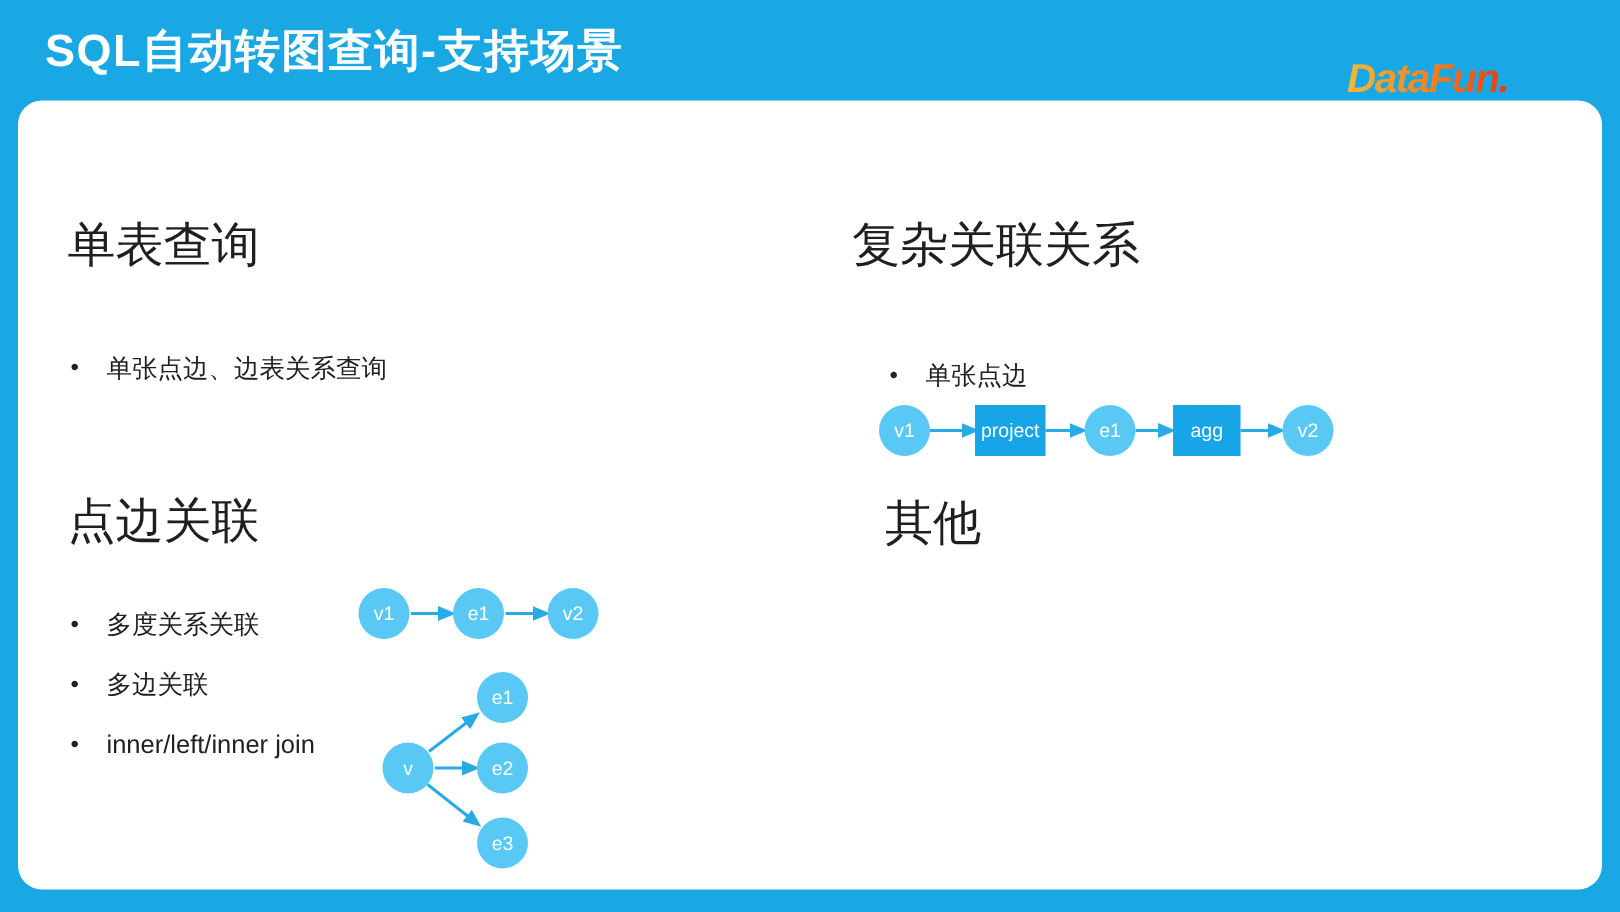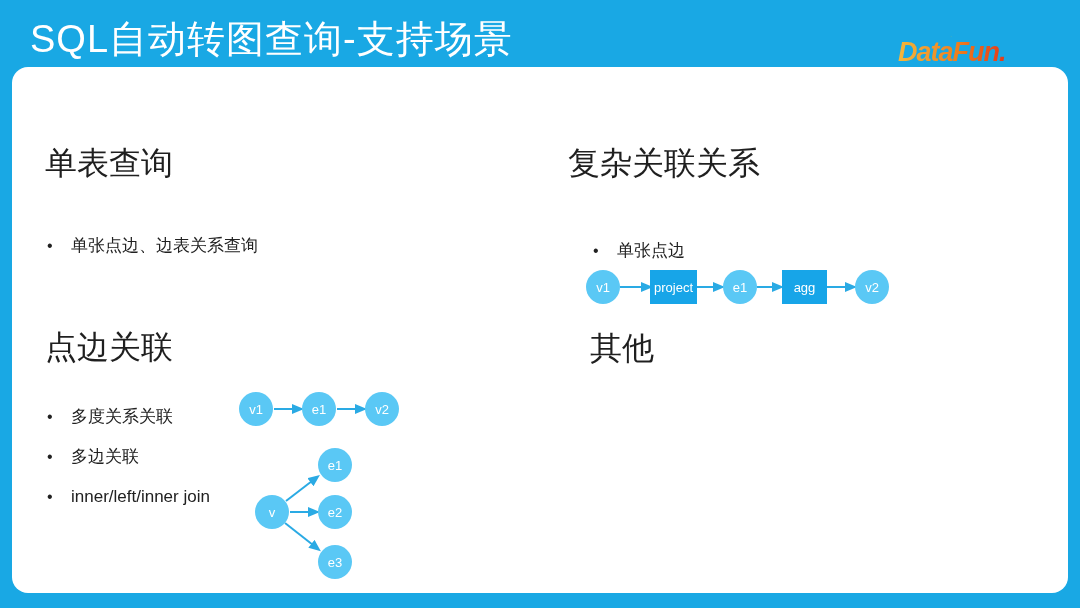--- a/index.html
+++ b/index.html
@@ -8,21 +8,21 @@
     position: relative;
     width: 1080px; height: 608px;
     background: #19A8E4;
     font-family: "Liberation Sans", "DejaVu Sans", sans-serif;
     overflow: hidden;
   }
   
   .header { position: absolute; left: 0; top: 0; width: 1080px; height: 67px; }
   .title {
     position: absolute; left: 30px; top: 14px;
-    font-size: 38px; font-weight: normal; color: #ffffff;
+    font-size: 30px; font-weight: bold; color: #ffffff;
     letter-spacing: 1px; white-space: nowrap;
   }
   .logo { position: absolute; left: 898px; top: 36px; height: 32px; display: flex; align-items: center; flex-direction: column; }
   .logo-dots { margin-right: 2px; }
   .logo-text {
     font-size: 27px; font-weight: bold; font-style: italic;
     background: linear-gradient(90deg, #F4B73B 0%, #EE7F1F 55%, #E2391B 100%);
     -webkit-background-clip: text; background-clip: text;
     -webkit-text-fill-color: transparent; color: #EE7F1F;
     letter-spacing: -1px;

